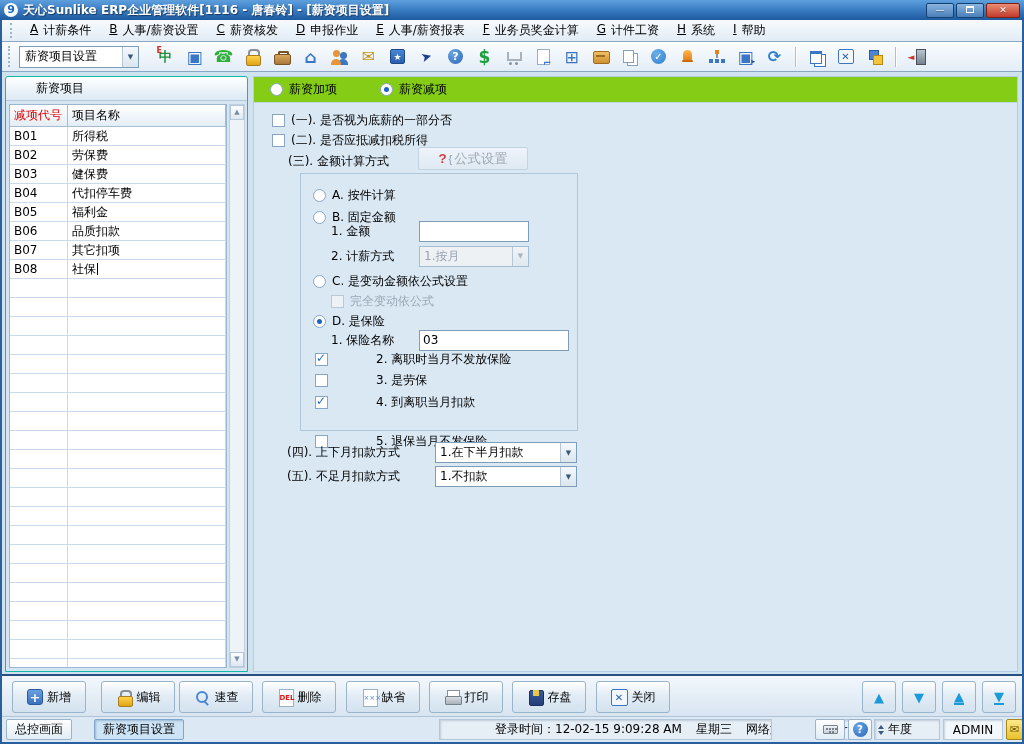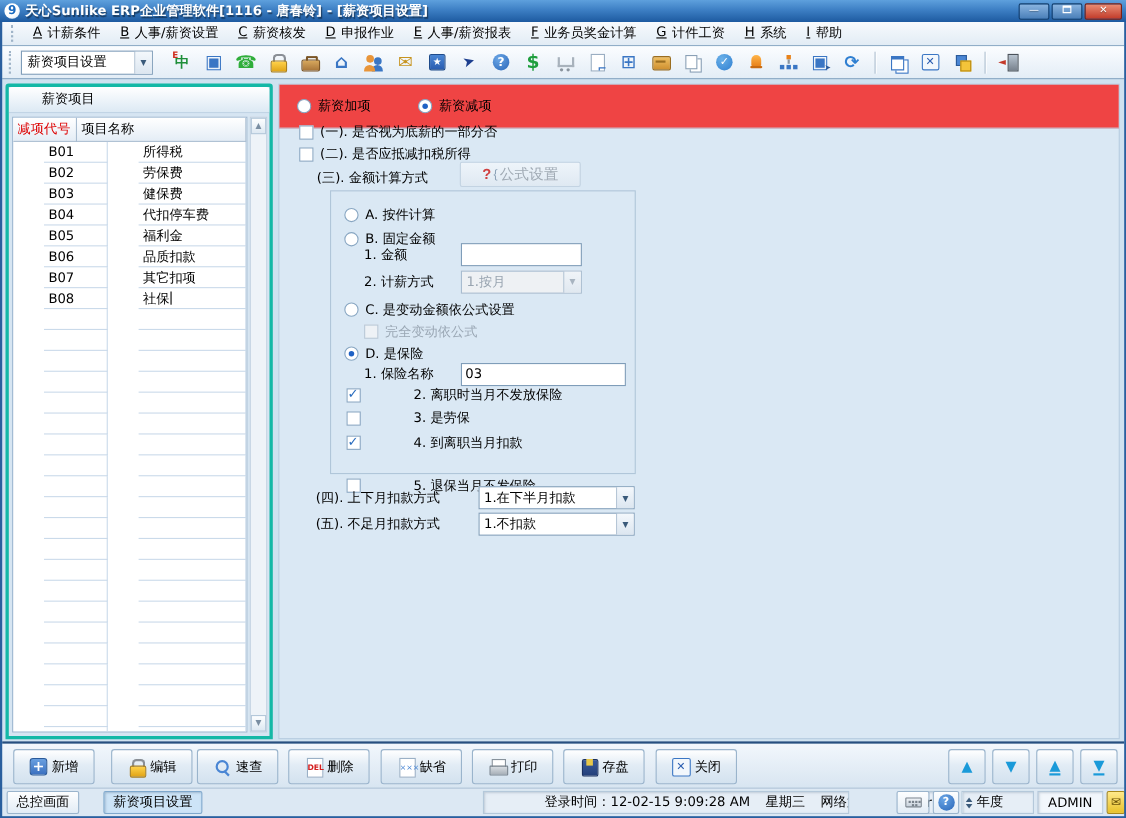--- a/index.html
+++ b/index.html
@@ -101,42 +101,42 @@
   .icon-layers::after { content:""; position:absolute; top:7px; left:7px; width:8px; height:8px; background:#f4c43a; border:1px solid #b88a10; }
   .icon-exit::before { content:""; position:absolute; top:1px; left:8px; width:8px; height:14px;
     background:linear-gradient(#b8c4d0,#78828e); border:1px solid #4a525a; }
   .icon-exit::after { content:"◄"; position:absolute; left:0; top:4px; color:#c43a2a; font-size:9px; font-weight:bold; }
 
   
   #workspace { position:absolute; left:2px; right:2px; top:72px; height:602px; background:#cfe2f0; }
 
   
   #left-panel { position:absolute; left:3px; top:4px; width:243px; bottom:2px;
-    background:#d6e5f2; border:3px solid #14b8a6; border-radius:3px 3px 0 0; }
+    background:#d6e5f2; border:1px solid #14b8a6; border-radius:3px 3px 0 0; }
   #lp-header { height:24px; background:linear-gradient(#ffffff,#dcE9f4); border-bottom:1px solid #b4c9dc;
     border-radius:3px 3px 0 0; line-height:23px; padding-left:30px; }
   #grid { position:absolute; left:3px; top:27px; right:20px; bottom:3px; background:#fff; border:1px solid #9ab6d0; overflow:hidden; }
   .gh-row { display:flex; }
   .gh { height:22px; line-height:21px; background:linear-gradient(#ffffff,#e4edf6); border-right:1px solid #a8bcd0;
     border-bottom:1px solid #a8bcd0; padding-left:4px; white-space:nowrap; overflow:hidden; }
   .gh.red { color:#dd0000; }
   .gr { display:flex; height:19px; }
   .gc { border-right:1px solid #cadaea; border-bottom:1px solid #cadaea; padding-left:4px; line-height:18px;
-    white-space:nowrap; overflow:hidden;margin-left:28px; }
+    white-space:nowrap; overflow:hidden; }
   .c1 { width:58px; flex:none; } .c2 { flex:1; }
   .caret { display:inline-block; width:1px; height:12px; background:#000; vertical-align:-2px; margin-left:1px; }
   #vscroll { position:absolute; right:2px; top:27px; bottom:3px; width:16px; background:#eef3f8; border:1px solid #c0d0e0; }
   .sb-btn { position:absolute; left:0; right:0; height:15px; background:linear-gradient(#fdfeff,#dde8f2);
     border:1px solid #b4c8da; color:#7a8ea2; font-size:7px; text-align:center; line-height:13px; }
   .sb-up { top:0; } .sb-down { bottom:0; }
 
   
   #right-panel { position:absolute; left:251px; top:4px; right:4px; bottom:2px;
     background:#dae8f4; border:1px solid #b6cce0; }
-  #cat-strip { position:absolute; left:0; right:0; top:0; height:40px; background:#ef4444; border-bottom:1px solid #c2d6e8;
+  #cat-strip { position:absolute; left:0; right:0; top:0; height:26px; background:#84cc16; border-bottom:1px solid #c2d6e8;
     display:flex; align-items:center; }
   .cat-item { display:flex; align-items:center; gap:6px; position:absolute; }
   #cat-strip .cat-item:nth-child(1){ left:16px; } #cat-strip .cat-item:nth-child(2){ left:126px; }
 
   .radio { width:13px; height:13px; border-radius:50%; background:#fff; border:1px solid #88a6c2; display:inline-block; position:relative; flex:none; }
   .radio.on::after { content:""; position:absolute; inset:3px; border-radius:50%; background:#1f62c5; }
   .cb { width:13px; height:13px; background:#fff; border:1px solid #88a6c2; display:inline-block; position:relative; flex:none; }
   .cb.on::after { content:"✓"; position:absolute; top:-3px; left:0; color:#2a6dbf; font-weight:bold; font-size:12px; }
   .cb.dis { background:#eef2f6; border-color:#b8c8d8; }
   .row { position:absolute; display:flex; align-items:center; gap:6px; height:18px; }

